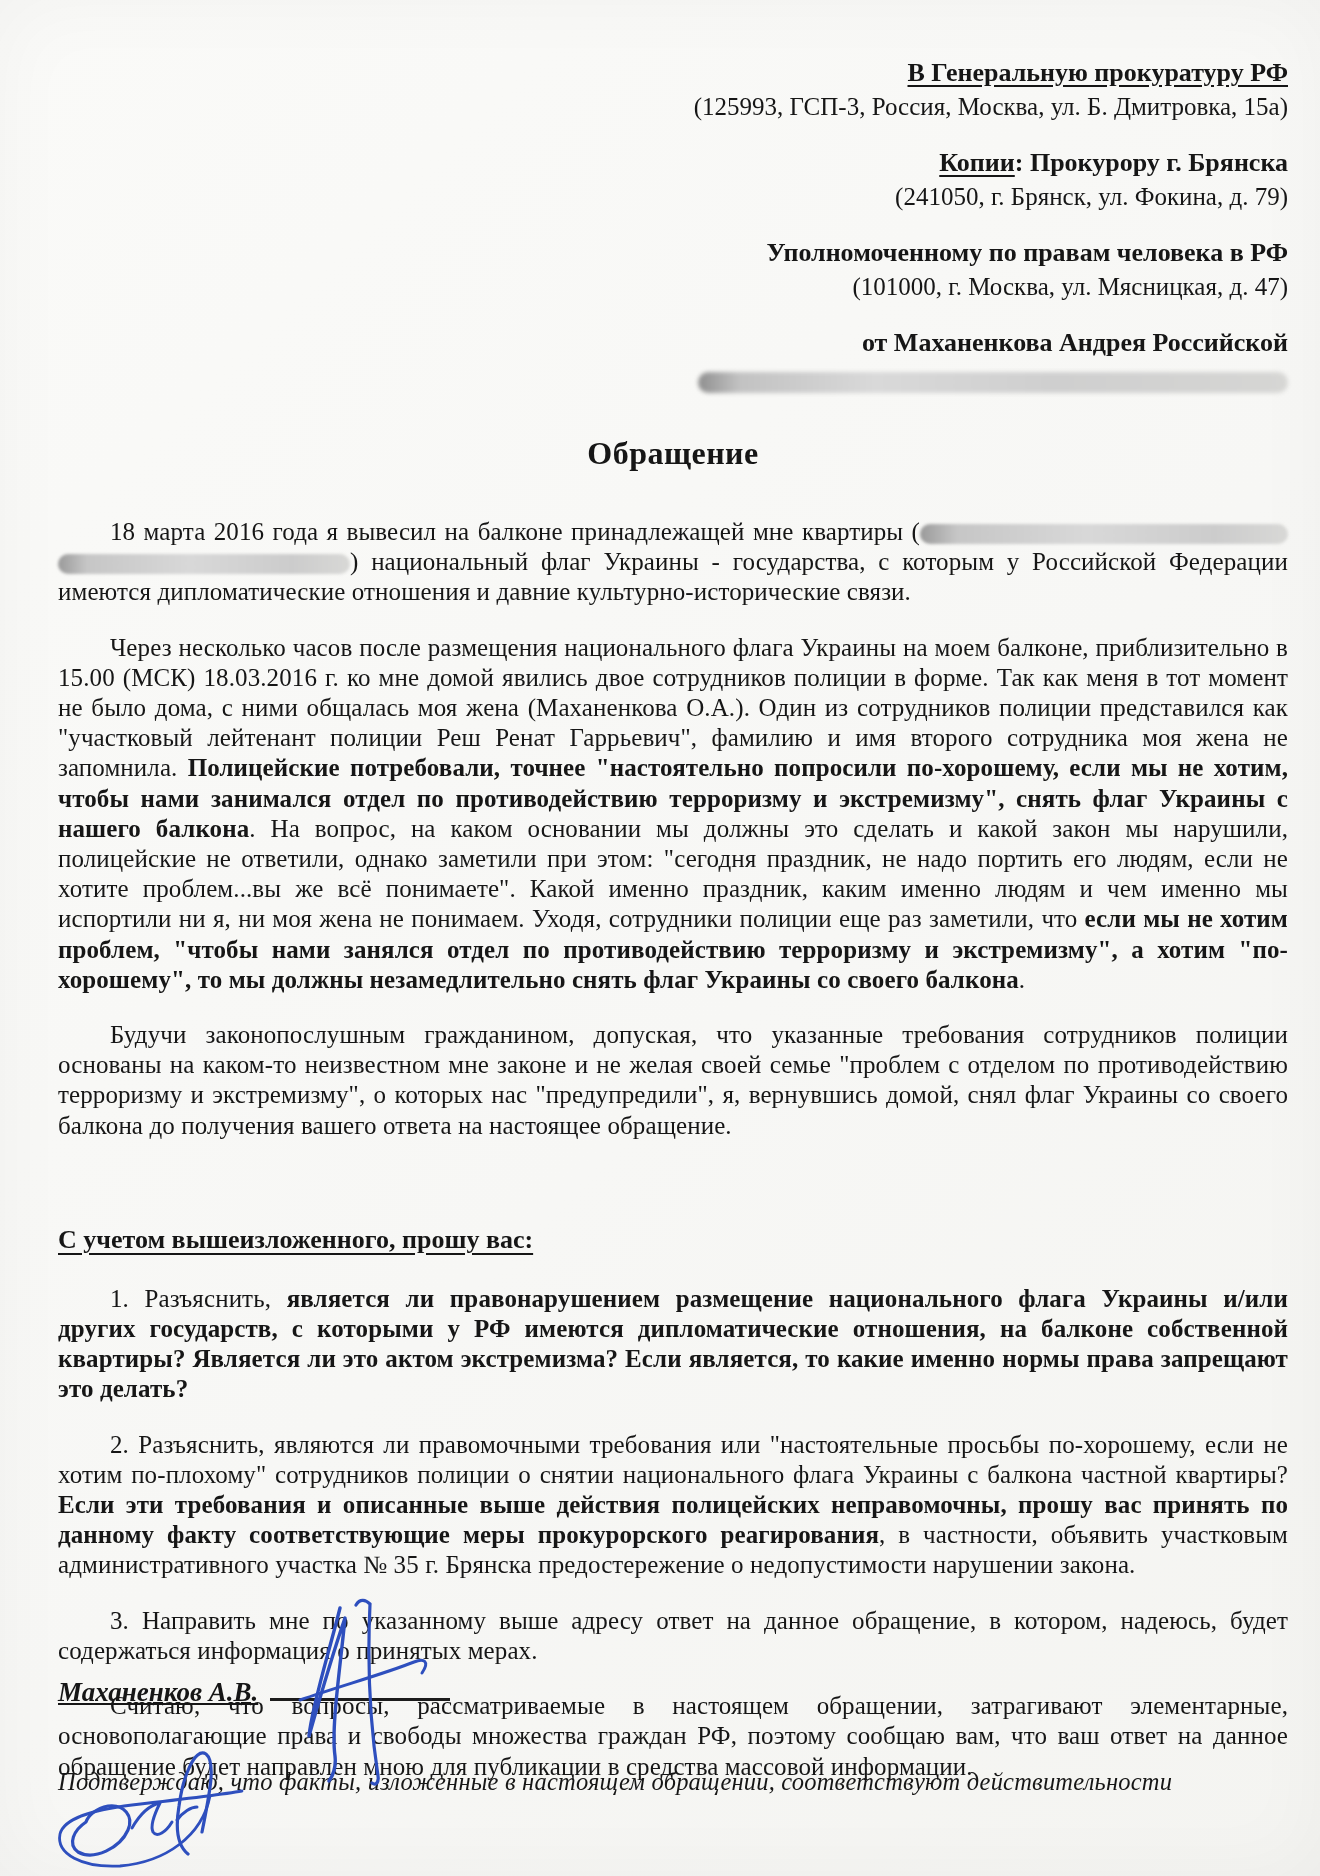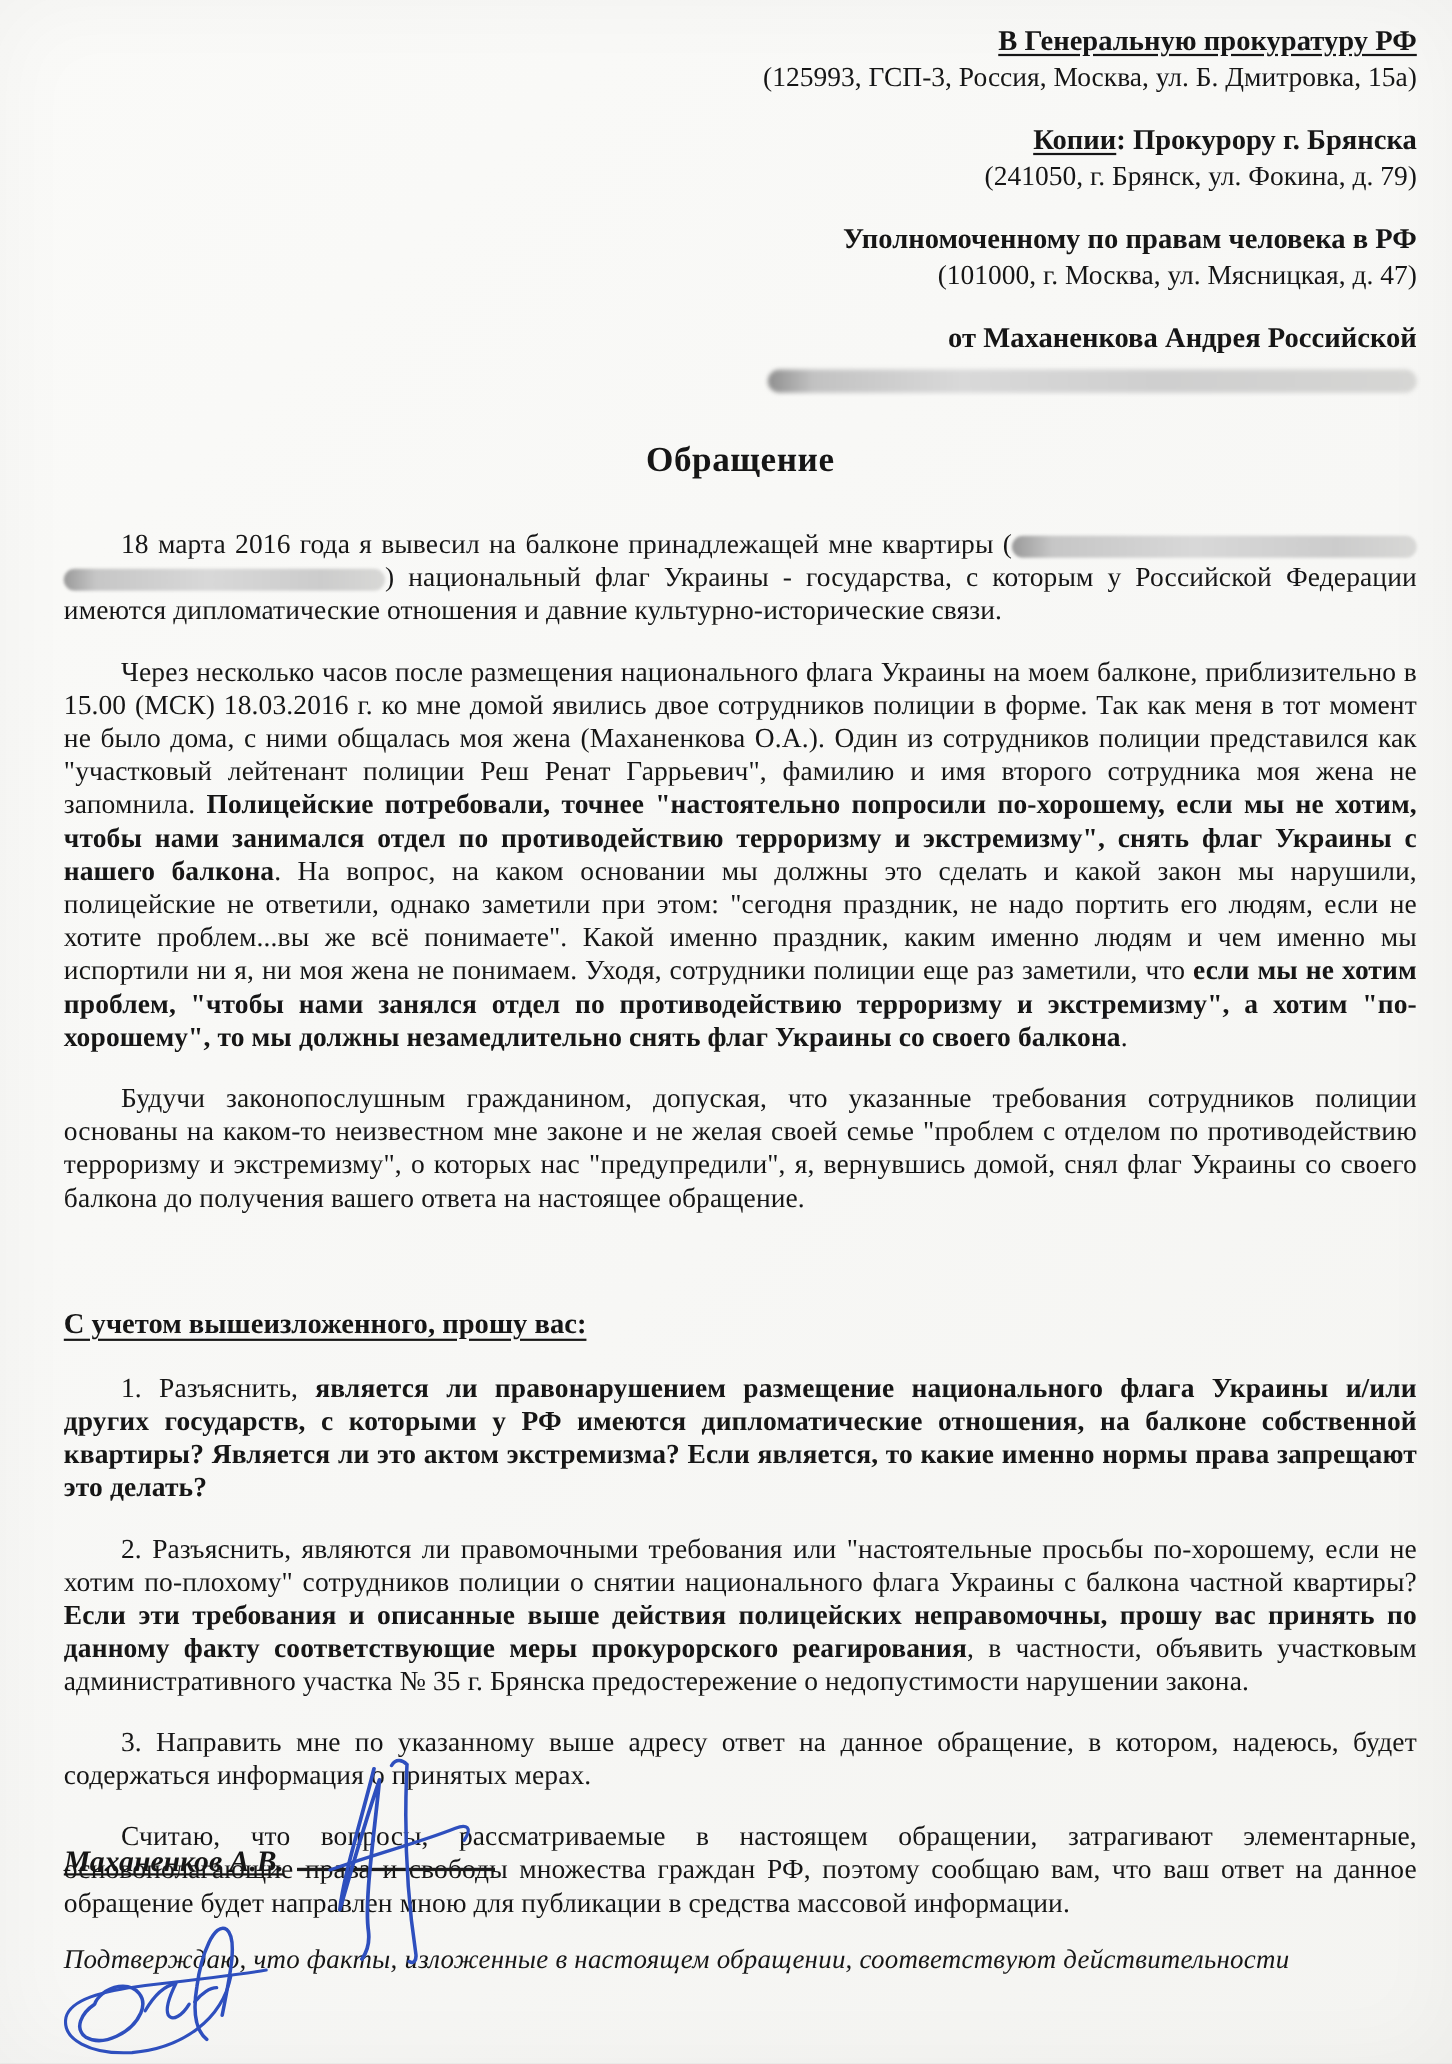--- a/index.html
+++ b/index.html
@@ -6,21 +6,21 @@
   .page{
     position:relative;
     width:1320px;height:1876px;
     margin:0 auto;
     background:linear-gradient(135deg,#fafaf8 0%,#f7f7f5 55%,#f4f4f1 100%);
     box-shadow:inset 0 0 80px rgba(0,0,0,0.035);
     overflow:hidden;
     font-family:"Liberation Serif","DejaVu Serif",serif;
     color:#161616;
   }
-  .content{padding:20px 32px 0 58px;}
+  .content{padding:56px 32px 0 58px;}
   
   .hdr{text-align:right;}
   .hdr .block{margin-bottom:22px;}
   .hdr .r-title{font-weight:bold;font-size:26px;line-height:34px;}
   .hdr .r-title .u{text-decoration:underline;text-underline-offset:4px;}
   .hdr .r-addr{font-size:25px;line-height:34px;}
   .hdr .sender{font-weight:bold;font-size:26px;line-height:34px;margin-top:4px;}
   .smudge{
     height:21px;border-radius:11px;
     background:linear-gradient(90deg,#8f8f8f 0%,#c2c2c2 7%,#d9d9d9 30%,#cfcfcf 60%,#d6d6d4 100%);

